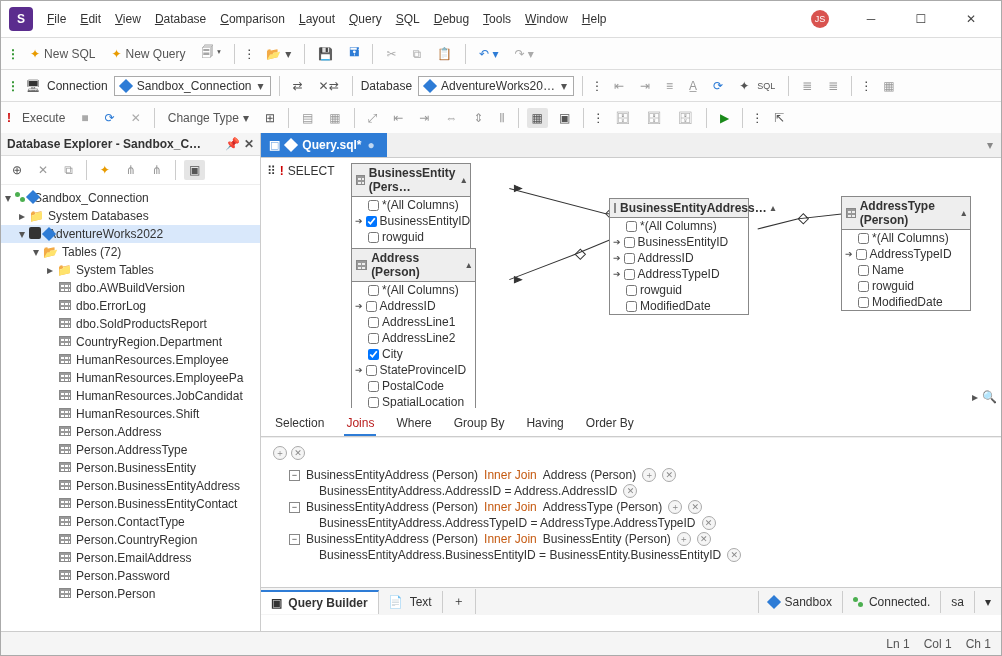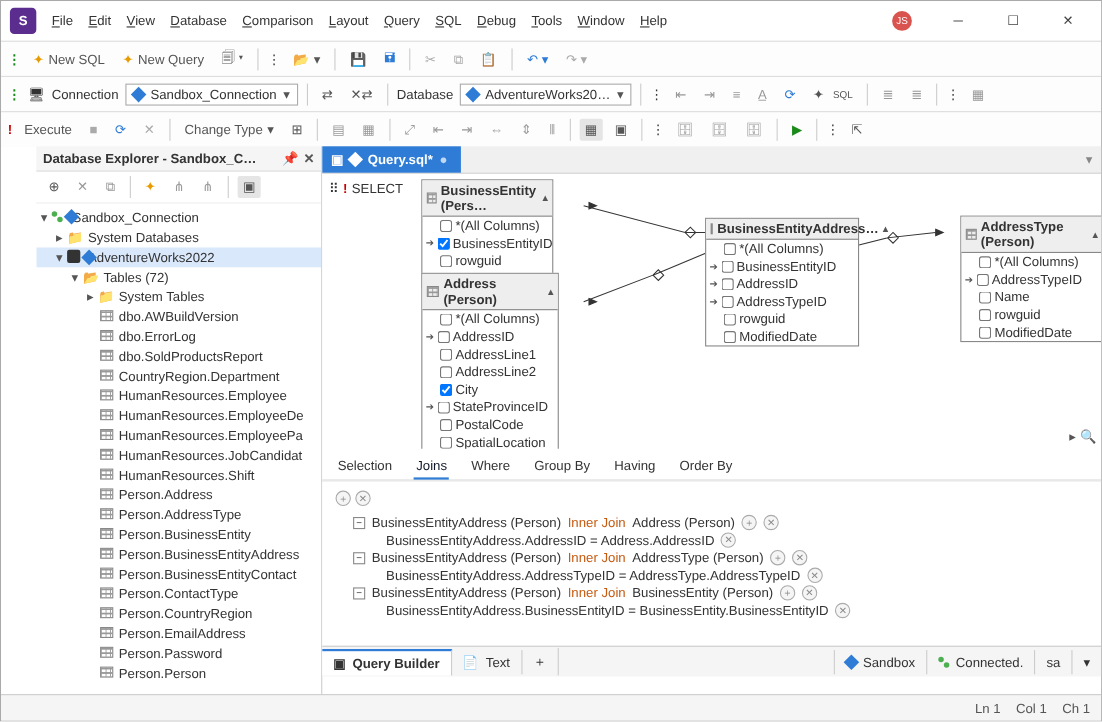--- a/index.html
+++ b/index.html
@@ -14,21 +14,21 @@
 .win-controls .jsdot { width:18px; height:18px; background:#d9534f; border-radius:50%; color:#fff; font-size:9px; display:flex; align-items:center; justify-content:center; margin-right:14px;}
 .win-btn { width:44px; height:30px; display:flex; align-items:center; justify-content:center; color:#444;}
 .toolbar { display:flex; align-items:center; padding: 2px 6px; gap: 6px; border-top:1px solid #ddd; background:#fdfdfd; min-height:32px; flex-wrap:nowrap; }
 .tbtn { padding: 3px 5px; display:flex; align-items:center; gap:4px; color:#555; border-radius:2px; }
 .sep { width:1px; height:20px; background:#ccc; margin: 0 2px; }
 .combo { border:1px solid #aaa; background:#fff; padding:2px 6px; display:flex; align-items:center; gap:6px; min-width:140px; }
 .combo .dd { margin-left:auto; color:#555; }
 .diamond-blue { width:10px; height:10px; background:#2e7cd6; transform:rotate(45deg); display:inline-block; }
 .green-exc { color:#1a8a1a; font-weight:bold; }
 .red-exc { color:#c00; font-weight:bold; }
-.main { flex:1; display:flex; min-height:0; background:#fff;padding-left:32px;}
+.main { flex:1; display:flex; min-height:0; background:#fff;}
 .sidebar { width:260px; border-right:1px solid #ccc; display:flex; flex-direction:column; }
 .panel-header { display:flex; align-items:center; padding:4px 6px; font-weight:600; border-bottom:1px solid #ddd; background:#f5f5f5;}
 .panel-header .title { flex:1; overflow:hidden; text-overflow:ellipsis; white-space:nowrap;}
 .panel-header .icn { margin-left:4px; color:#555;}
 .side-tools { display:flex; align-items:center; gap:6px; padding:4px 6px; border-bottom:1px solid #eee;}
 .tree { flex:1; overflow:auto; padding:4px 0; }
 .tree-row { display:flex; align-items:center; height:18px; white-space:nowrap; padding-right:4px;}
 .tree-row.selected { background:#d9e8fb; }
 .tw { width:14px; text-align:center; color:#555;}
 .node-icon { width:16px; text-align:center; }
@@ -42,21 +42,21 @@
 .diag-toolbar { position:absolute; top:6px; left:6px; display:flex; align-items:center; gap:4px; color:#333; font-size:11px;}
 .entity-box { position:absolute; border:1px solid #888; background:#fff; font-size:11px; width:120px; }
 .entity-box .eh { background:#eee; border-bottom:1px solid #888; padding:2px 4px; font-weight:bold; display:flex; align-items:center; gap:4px;}
 .entity-box .eh .pin { margin-left:auto; font-size:9px; color:#555;}
 .entity-box .col-row { display:flex; align-items:center; gap:3px; padding:1px 3px;}
 .entity-box input[type=checkbox]{ width:11px; height:11px; }
 svg.joins-svg { position:absolute; inset:0; pointer-events:none; }
 .canvas-rtools { position:absolute; right:4px; bottom:4px; display:flex; gap:4px; color:#555; align-items:center;}
 .qtabs { display:flex; border-bottom:1px solid #ccc; padding:4px 12px 0 12px; gap:18px; background:#fff;}
 .qtab { padding:4px 2px; cursor:default; color:#333;}
-.qtab.active { color:#0f172a; border-bottom:2px solid #2e7cd6; }
+.qtab.active { color:#b91c1c; border-bottom:2px solid #2e7cd6; }
 .joins-pane { flex:0 0 auto; background:#fff; padding:6px 10px; height:150px; overflow:auto; border-top:1px solid #eee;}
 .join-line { display:flex; align-items:center; gap:6px; padding:2px 0 2px 18px; font-size:12px;}
 .join-line .ij { color:#c55a11;}
 .join-sub { padding-left:48px; color:#333; display:flex; gap:6px;}
 .collapse-btn { width:11px; height:11px; border:1px solid #888; font-size:9px; line-height:9px; text-align:center; color:#333;}
 .circle-icn { display:inline-flex; width:14px; height:14px; border:1px solid #aaa; border-radius:50%; align-items:center; justify-content:center; font-size:9px; color:#888; background:#f5f5f5;}
 .bottom-tabs { display:flex; align-items:center; border-top:1px solid #ccc; background:#f5f5f5; height:28px;}
 .btab { padding:4px 10px; display:flex; align-items:center; gap:6px; border-right:1px solid #ccc;}
 .btab.active { background:#fff; border-top:2px solid #2e7cd6; font-weight:600;}
 .status-right { margin-left:auto; display:flex; align-items:flex-start;}
@@ -289,28 +289,20 @@
             <span class="tw"></span>
             <span class="node-icon"><span class="tbl-icn"></span></span>
             <span style="padding-left:3px">HumanResources.Employee</span>
           </div>
           <div class="tree-row">
             <span class="tw"></span>
             <span class="tw"></span>
             <span class="tw"></span>
             <span class="tw"></span>
             <span class="node-icon"><span class="tbl-icn"></span></span>
-            <span style="padding-left:3px">HumanResources.EmployeeDe</span>
-          </div>
-          <div class="tree-row">
-            <span class="tw"></span>
-            <span class="tw"></span>
-            <span class="tw"></span>
-            <span class="tw"></span>
-            <span class="node-icon"><span class="tbl-icn"></span></span>
             <span style="padding-left:3px">HumanResources.EmployeePa</span>
           </div>
           <div class="tree-row">
             <span class="tw"></span>
             <span class="tw"></span>
             <span class="tw"></span>
             <span class="tw"></span>
             <span class="node-icon"><span class="tbl-icn"></span></span>
             <span style="padding-left:3px">HumanResources.JobCandidat</span>
           </div>

